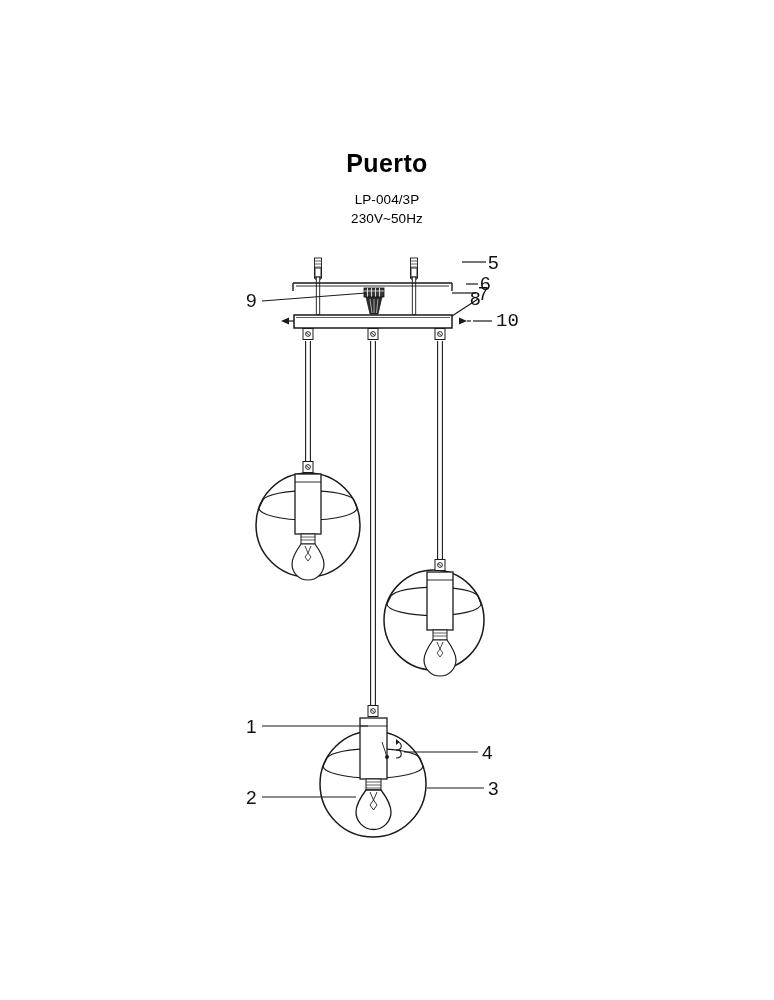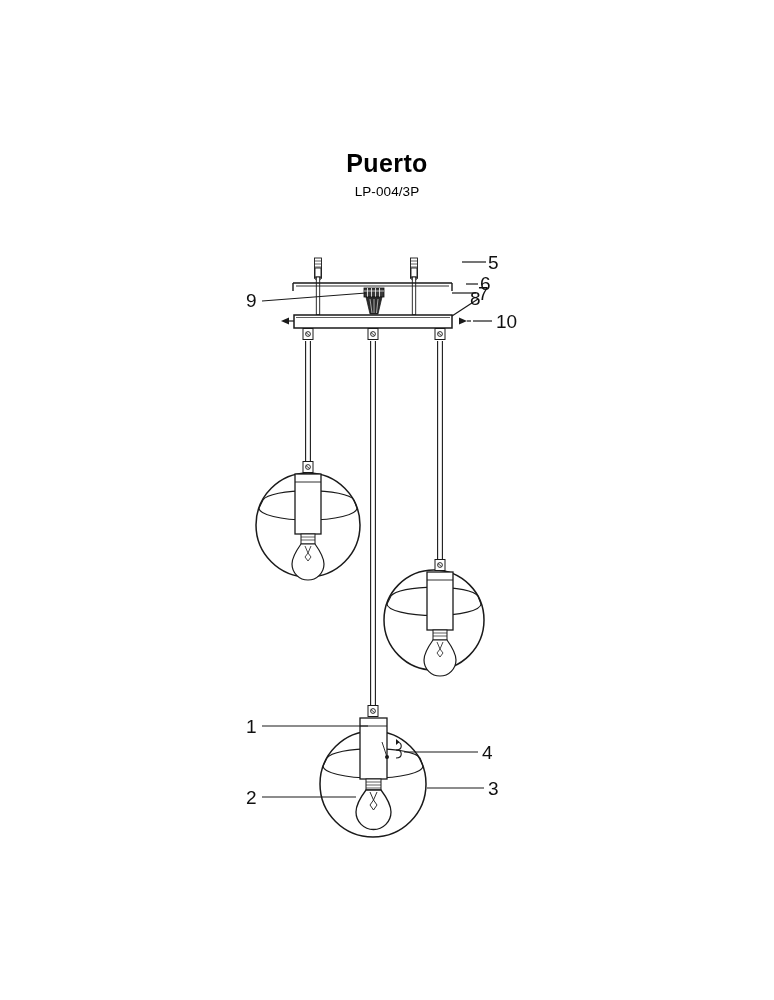--- a/index.html
+++ b/index.html
@@ -40,36 +40,37 @@
     letter-spacing: 0.4px;
     line-height: 30px;
     margin: 0;
   }
   .title-sub {
     font-size: 13.5px;
     line-height: 19px;
     margin: 0;
     letter-spacing: 0.1px;
   }
-  .title-sub.first { margin-top: 4px; }
+  .title-sub.first { margin-top: 12px; }
   .callout {
     position: absolute;
     font-size: 19px;
     line-height: 19px;
     color: #111;
   }
 </style>
 </head>
 <body>
 
 <div id="page">
 
   <div class="title-block">
     <p class="title-main">Puerto</p>
     <p class="title-sub first">LP-004/3P</p>
+    <p class="title-sub">230V~50Hz</p>
   </div>
 
   <svg id="diagram-svg" viewBox="0 0 774 1000">
     <defs>
       <g id="wall-plug-shape">
 
         <rect x="-3.5" y="0" width="7" height="20" fill="#ffffff" stroke="#1a1a1a" stroke-width="0.9"></rect>
         <line x1="-3.5" y1="3" x2="3.5" y2="3" stroke="#1a1a1a" stroke-width="0.7"></line>
         <line x1="-3.5" y1="6" x2="3.5" y2="6" stroke="#1a1a1a" stroke-width="0.7"></line>
         <line x1="-3.5" y1="9" x2="3.5" y2="9" stroke="#1a1a1a" stroke-width="0.7"></line>
@@ -272,21 +273,21 @@
   <div class="callout" style="left:488px; top:253px;">5</div>
 
   <div class="callout" style="left:480px; top:274px;">6</div>
 
   <div class="callout" style="left:478px; top:284px;">7</div>
 
   <div class="callout" style="left:470px; top:289px;">8</div>
 
   <div class="callout" style="left:246px; top:291px;">9</div>
 
-  <div class="callout" style="left:496px; top:312px;">10</div>
+  <div class="callout" style="left:496px; top:312px;font-family:Liberation Mono, monospace;">10</div>
 
   <div class="callout" style="left:246px; top:717px;">1</div>
 
   <div class="callout" style="left:246px; top:788px;">2</div>
 
   <div class="callout" style="left:488px; top:779px;">3</div>
 
   <div class="callout" style="left:482px; top:743px;">4</div>
 
 </div>

